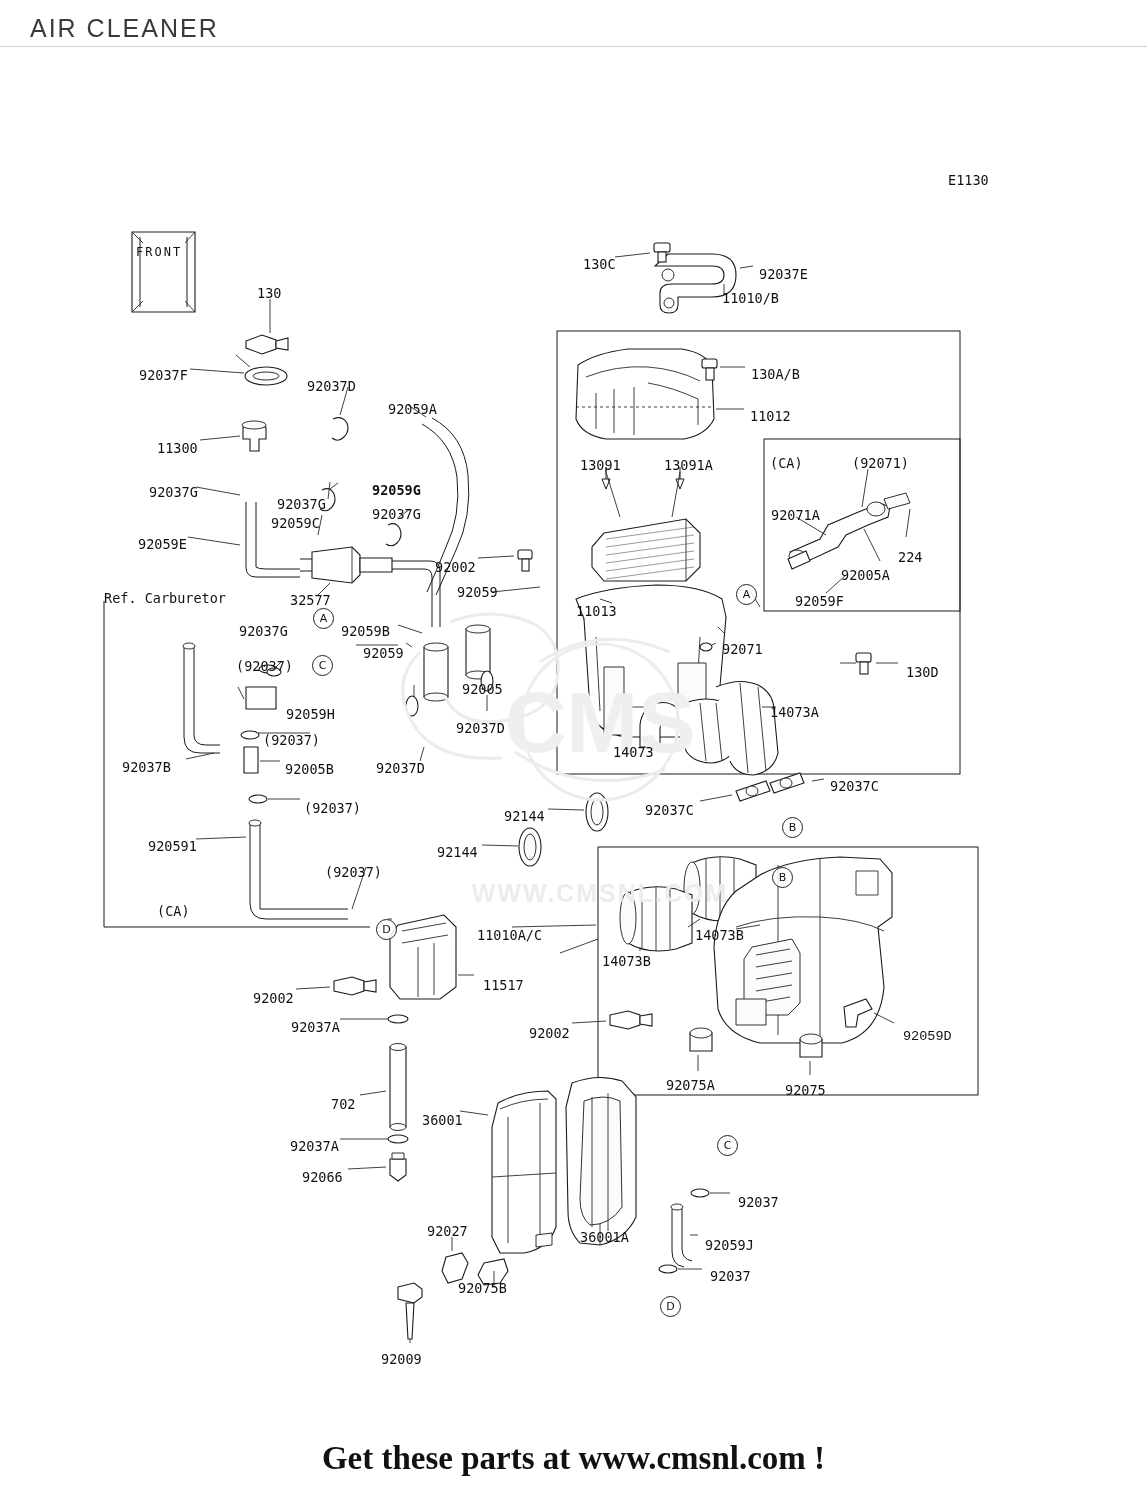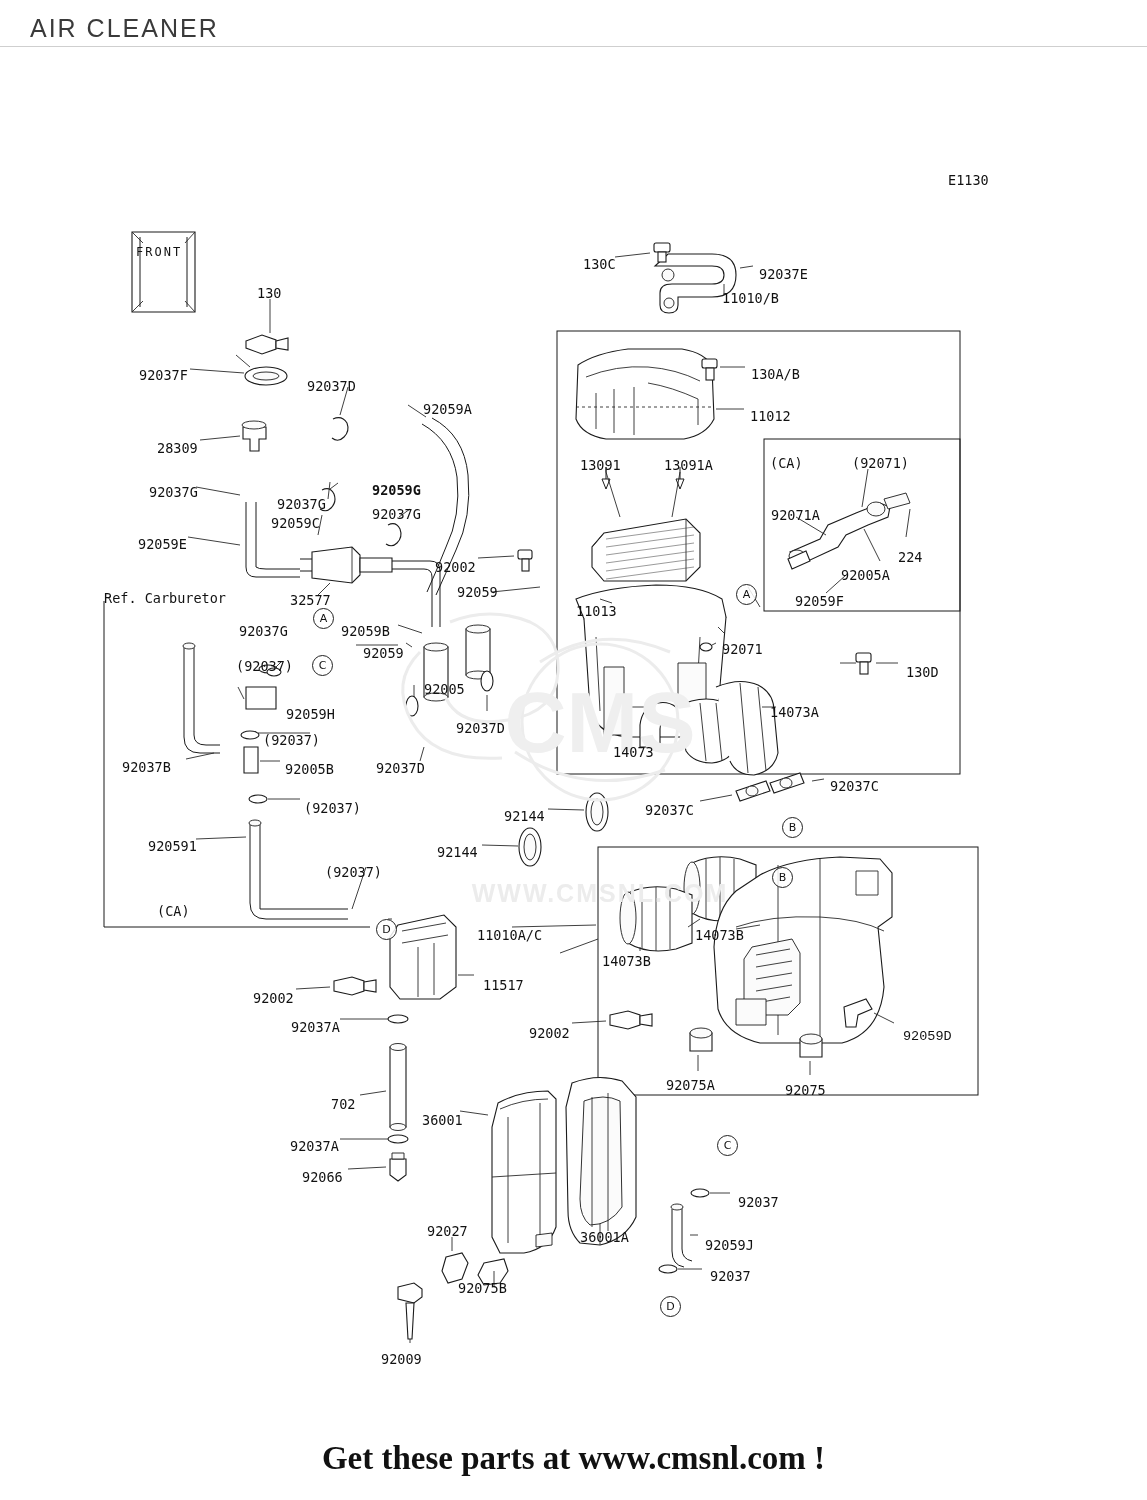--- a/index.html
+++ b/index.html
@@ -492,22 +492,22 @@
 
   <div id="labels">
       <div class="lbl" style="left: 583px; top: 209px;">130C</div>
       <div class="lbl" style="left: 759px; top: 219px;">92037E</div>
       <div class="lbl" style="left: 722px; top: 243px;">11010/B</div>
       <div class="lbl" style="left: 257px; top: 238px;">130</div>
       <div class="lbl" style="left: 751px; top: 319px;">130A/B</div>
       <div class="lbl" style="left: 139px; top: 320px;">92037F</div>
       <div class="lbl" style="left: 307px; top: 331px;">92037D</div>
       <div class="lbl" style="left: 750px; top: 361px;">11012</div>
-      <div class="lbl" style="left: 388px; top: 354px; margin-left: 35px;">92059A</div>
-      <div class="lbl" style="left: 157px; top: 393px;">28309</div>
+      <div class="lbl" style="left: 388px; top: 354px;">92059A</div>
+      <div class="lbl" style="left: 157px; top: 393px;">11300</div>
       <div class="lbl" style="left: 580px; top: 410px;">13091</div>
       <div class="lbl" style="left: 664px; top: 410px;">13091A</div>
       <div class="lbl" style="left: 770px; top: 408px;">(CA)</div>
       <div class="lbl" style="left: 852px; top: 408px;">(92071)</div>
       <div class="lbl" style="left: 149px; top: 437px;">92037G</div>
       <div class="lbl" style="left: 372px; top: 435px; font-weight: bold;">92059G</div>
       <div class="lbl" style="left: 277px; top: 449px;">92037G</div>
       <div class="lbl" style="left: 372px; top: 459px;">92037G</div>
       <div class="lbl" style="left: 771px; top: 460px;">92071A</div>
       <div class="lbl" style="left: 271px; top: 468px;">92059C</div>
@@ -519,21 +519,21 @@
       <div class="lbl" style="left: 795px; top: 546px;">92059F</div>
       <div class="lbl" style="left: 104px; top: 543px;">Ref. Carburetor</div>
       <div class="lbl" style="left: 290px; top: 545px;">32577</div>
       <div class="lbl" style="left: 576px; top: 556px;">11013</div>
       <div class="lbl" style="left: 239px; top: 576px;">92037G</div>
       <div class="lbl" style="left: 341px; top: 576px;">92059B</div>
       <div class="lbl" style="left: 722px; top: 594px;">92071</div>
       <div class="lbl" style="left: 363px; top: 598px;">92059</div>
       <div class="lbl" style="left: 236px; top: 611px;">(92037)</div>
       <div class="lbl" style="left: 906px; top: 617px;">130D</div>
-      <div class="lbl" style="left: 424px; top: 634px;">92005</div>
+      <div class="lbl" style="left: 424px; top: 634px; padding-left: 38px;">92005</div>
       <div class="lbl" style="left: 770px; top: 657px;">14073A</div>
       <div class="lbl" style="left: 286px; top: 659px;">92059H</div>
       <div class="lbl" style="left: 456px; top: 673px;">92037D</div>
       <div class="lbl" style="left: 613px; top: 697px;">14073</div>
       <div class="lbl" style="left: 263px; top: 685px;">(92037)</div>
       <div class="lbl" style="left: 376px; top: 713px;">92037D</div>
       <div class="lbl" style="left: 122px; top: 712px;">92037B</div>
       <div class="lbl" style="left: 285px; top: 714px;">92005B</div>
       <div class="lbl" style="left: 830px; top: 731px;">92037C</div>
       <div class="lbl" style="left: 304px; top: 753px;">(92037)</div>

